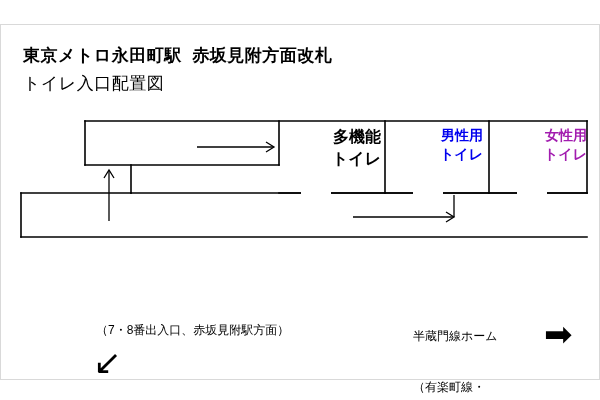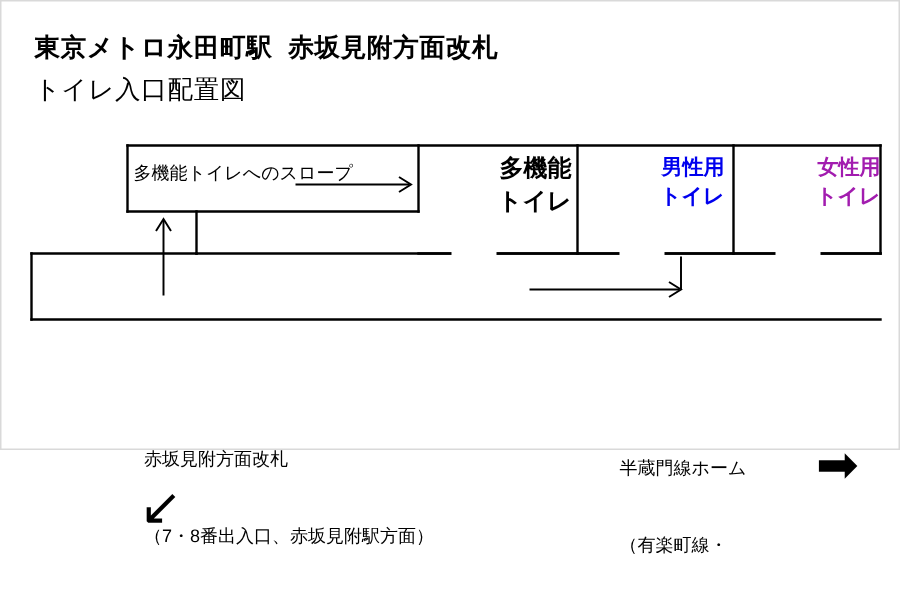--- a/index.html
+++ b/index.html
@@ -10,23 +10,24 @@
     width: 600px;
     height: 400px;
     background: #ffffff;
     font-family: "Liberation Sans", "DejaVu Sans", sans-serif;
     color: #000000;
     overflow: hidden;
   }
   #root {
     position: relative;
     width: 600px;
-    height: 300px;
+    height: 356px;
     border: 1px solid #d9d9d9;
     box-sizing: border-box;
+    margin-top: 24px;
   }
 
   
   .title {
     position: absolute;
     left: 22px;
     top: 18px;
     font-size: 17px;
     font-weight: bold;
     letter-spacing: 0.5px;
@@ -192,24 +193,22 @@
     </g>
   </svg>
 
   <div class="room-label room-multi">多機能
 トイレ</div>
   <div class="room-label room-men">男性用
 トイレ</div>
   <div class="room-label room-women">女性用
 トイレ</div>
 
-  <div class="slope-label slope-top">多機能トイレへのスロープ</div>
 
   <div class="bottom-note note-left">
-    <div>赤坂見附方面改札</div>
     <div>（7・8番出入口、赤坂見附駅方面）</div>
   </div>
   <div class="arrow-glyph arrow-left-down">↙</div>
 
   <div class="bottom-note note-right">
     <div>半蔵門線ホーム</div>
     <div>（有楽町線・</div>
     
     
     

